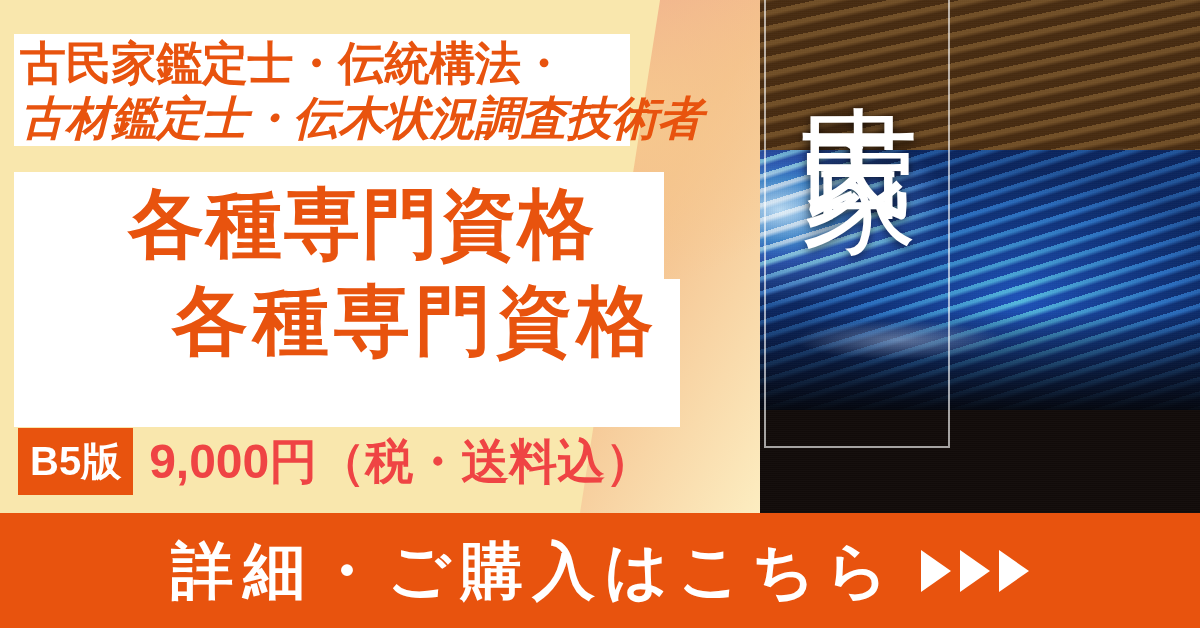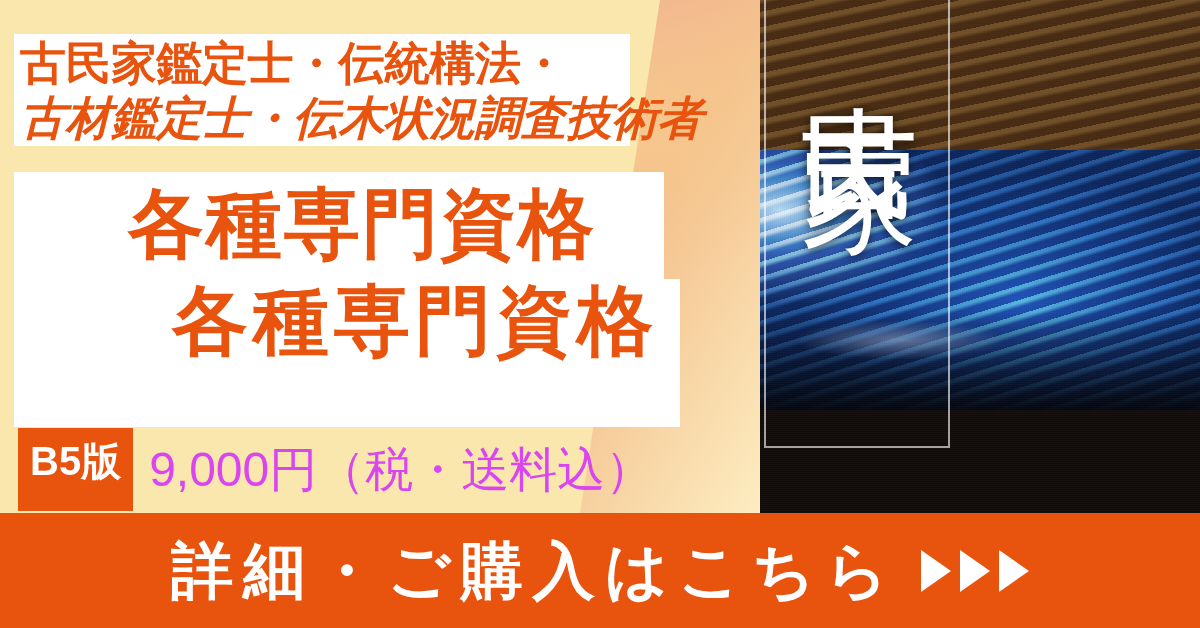--- a/index.html
+++ b/index.html
@@ -153,28 +153,28 @@
     display:flex;
     align-items:center;
     gap:16px;
   }
   .size-badge {
     background:#e8530e;
     color:#ffffff;
     font-size:40px;
     font-weight:700;
     line-height:1;
-    padding:13px 12px 30px;
+    padding:13px 12px 14px;
     letter-spacing:0px;
     white-space:nowrap;
   }
   .price-text {
-    color:#d946ef;
+    color:#ef4444;
     font-size:48px;
-    font-weight:400;
+    font-weight:700;
     letter-spacing:0px;
     white-space:nowrap;
   }
 
   
   .cover-title {
     position:absolute;
     left:800px; top:10px;
     writing-mode:vertical-rl;
     color:#ffffff;

